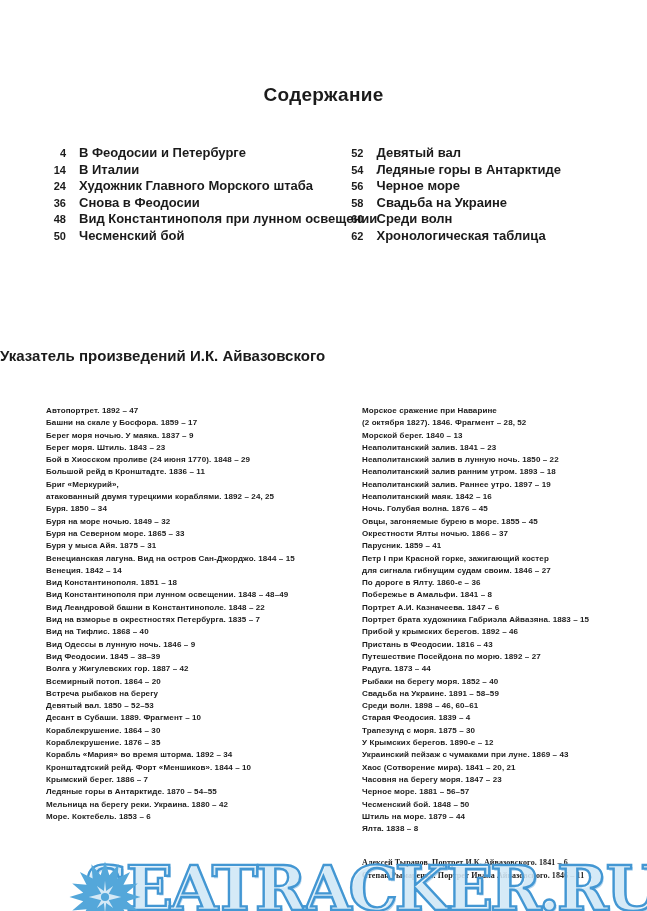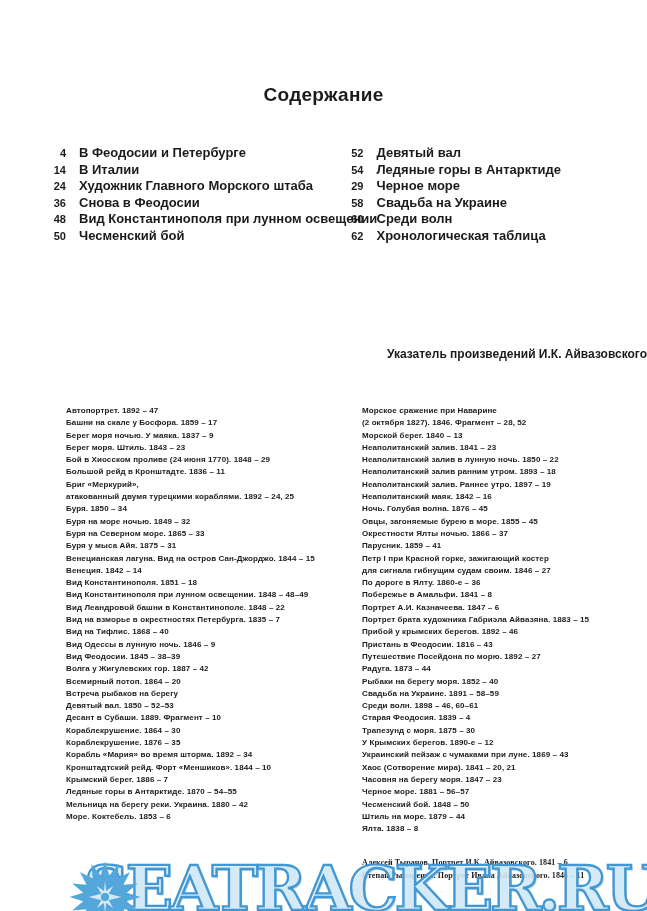--- a/index.html
+++ b/index.html
@@ -20,28 +20,28 @@
   .toc-row { display:flex; align-items:baseline; height:16.6px; }
   .toc-num {
     flex:none; width:26px; text-align:right;
     font-size:11px; font-weight:700;
   }
   .toc-label {
     margin-left:13px; font-size:13px; font-weight:700; white-space:nowrap;
   }
   .index-title {
     position:absolute; top:331px; left:0; width:100%;
-    text-align:right; font-size:12px; font-weight:700;
+    text-align:left; font-size:15px; font-weight:700;
   }
   .idx-col {
     position:absolute; top:389px; width:296px;
     font-size:8px; font-weight:700; line-height:12.3px;
     white-space:nowrap; letter-spacing:.1px;
   }
-  .idx-left  { left:66px; }
+  .idx-left  { left:46px; }
   .idx-right { left:362px; }
   .idx-footer { margin-top:22px;font-family:Liberation Serif, serif; }
   .watermark {
     position:absolute; left:0; top:836px; width:647px; height:75px;
     pointer-events:none;
   }
   .wm-text {
     position:absolute; left:84px; top:0; white-space:nowrap;
     font-family:"DejaVu Serif", serif;
     font-size:62px; font-weight:700; letter-spacing:-3px;
@@ -90,21 +90,21 @@
 
     <div class="toc-row">
           <span class="toc-num">52</span>
           <span class="toc-label">Девятый вал</span>
         </div>
         <div class="toc-row">
           <span class="toc-num">54</span>
           <span class="toc-label">Ледяные горы  в Антарктиде</span>
         </div>
         <div class="toc-row">
-          <span class="toc-num">29</span>
+          <span class="toc-num">56</span>
           <span class="toc-label">Черное море</span>
         </div>
         <div class="toc-row">
           <span class="toc-num">58</span>
           <span class="toc-label">Свадьба на Украине</span>
         </div>
         <div class="toc-row">
           <span class="toc-num">60</span>
           <span class="toc-label">Среди волн</span>
         </div>

